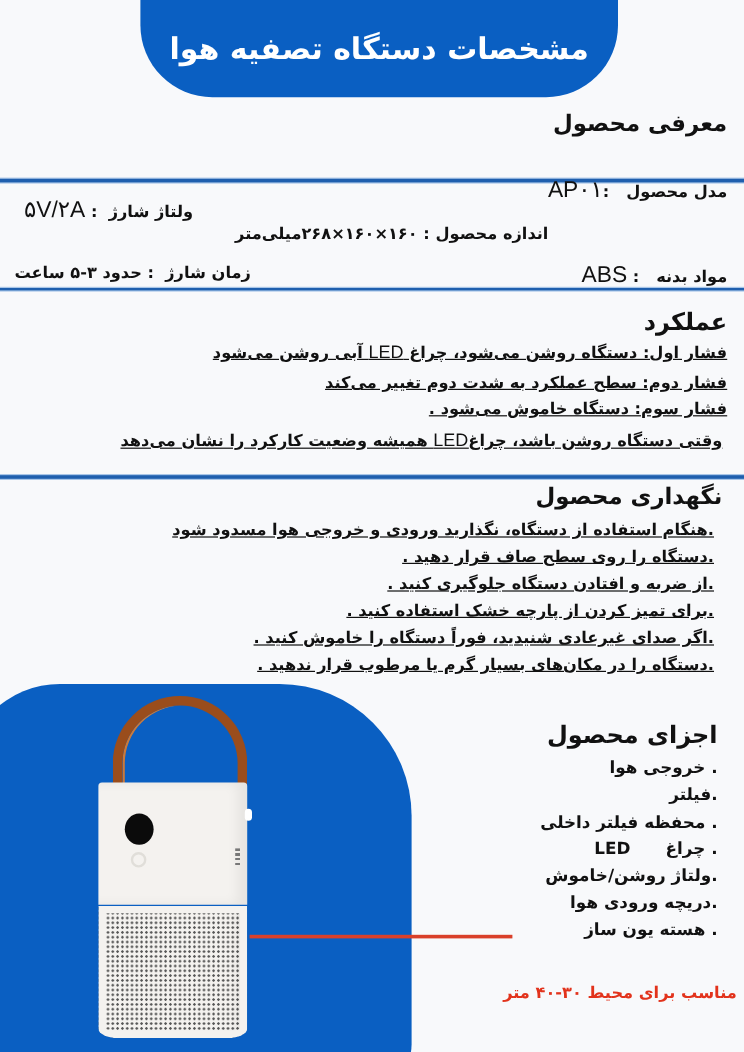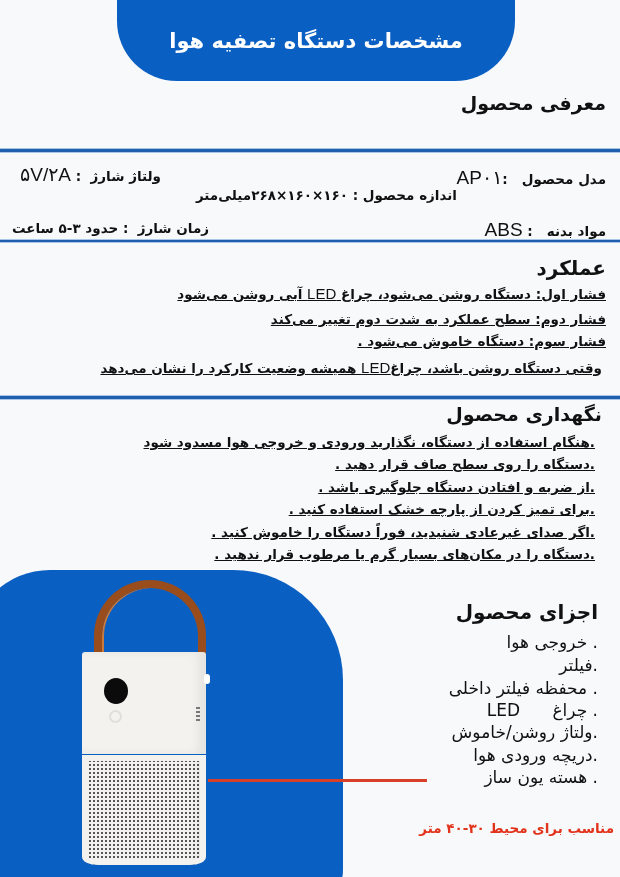--- a/index.html
+++ b/index.html
@@ -13,21 +13,21 @@
   .header-pill {
     position: absolute;
     left: 117px; top: -40px;
     width: 398px; height: 121px;
     background: #0a5fc2;
     border-radius: 0 0 60px 60px;
     display: flex; align-items: center; justify-content: center;
     padding-top: 40px;
   }
   .header-pill span {
-    color: #fff; font-weight: bold; font-size: 21px;
+    color: #fff; font-weight: bold; font-size: 25px;
     direction: rtl;
   }
   .section-title {
     position: absolute; right: 14px;
     font-weight: bold; font-size: 19px; direction: rtl;
   }
   .rule {
     position: absolute; left: 0; width: 620px;
     background: #1f5fae;
     box-shadow: 0 1px 0 #a9c6e8, 0 -1px 0 #a9c6e8;
@@ -43,21 +43,21 @@
   .blue-box {
     position: absolute; left: -30px; top: 570px;
     width: 373px; height: 340px;
     background: #0a5fc2;
     border-radius: 80px 110px 40px 0;
   }
   .red-line {
     position: absolute; left: 208px; top: 779px; width: 219px; height: 3px; background: #d9402a;
   }
   .parts-item {
-    position: absolute; right: 22px; font-weight: normal; font-size: 17px; direction: rtl; white-space: nowrap;
+    position: absolute; right: 22px; font-weight: bold; font-size: 14px; direction: rtl; white-space: nowrap;
   }
   .note-red {
     position: absolute; right: 6px; top: 820px;
     color: #e2331c; font-weight: bold; font-size: 13.5px; direction: rtl;
   }
   
   .purifier { position: absolute; left: 82px; top: 580px; width: 130px; height: 290px; }
   .handle {
     position: absolute; left: 12px; top: 0; width: 112px; height: 140px;
     border: 8px solid #9a4d1c; border-bottom: none;
@@ -95,21 +95,21 @@
 <body>
 
 <div class="header-pill">
   <span>مشخصات دستگاه تصفیه هوا</span>
 </div>
 
 <div class="section-title" style="top:92px;">معرفی محصول</div>
 
 <div class="rule" style="top:149px;height:3px;"></div>
 
-<div class="spec" style="right:14px;top:166px;">
+<div class="spec" style="right:14px;top:146px;">
   <span>مدل محصول</span>&nbsp;&nbsp;&nbsp;:<span class="val">AP۰۱</span>
 </div>
 <div class="spec" style="left:20px;top:163px;">
   <span>ولتاژ شارژ</span>&nbsp;&nbsp;:&nbsp;<span class="val">۵V/۲A</span>
 </div>
 <div class="spec" style="right:163px;top:187px;">
   <span>اندازه محصول</span>&nbsp;:&nbsp;<span>۱۶۰×۱۶۰×۲۶۸میلی‌متر</span>
 </div>
 <div class="spec" style="right:14px;top:219px;">
   <span>مواد بدنه</span>&nbsp;&nbsp;&nbsp;:&nbsp;<span class="val">ABS</span>
@@ -124,21 +124,21 @@
 <div class="line" style="top:285px;"><span>فشار اول: دستگاه روشن می‌شود، چراغ </span><span class="latin">LED</span><span> آبی روشن می‌شود</span></div>
 <div class="line" style="top:311px;"><span>فشار دوم: سطح عملکرد به شدت دوم تغییر می‌کند</span></div>
 <div class="line" style="top:333px;"><span>فشار سوم: دستگاه خاموش می‌شود .</span></div>
 <div class="line" style="top:359px;right:18px;"><span>وقتی دستگاه روشن باشد، چراغ</span><span class="latin">LED</span><span> همیشه وضعیت کارکرد را نشان می‌دهد</span></div>
 
 <div class="rule" style="top:396px;height:3px;"></div>
 
 <div class="section-title" style="top:403px;font-size:19px;right:18px;">نگهداری محصول</div>
 <div class="line" style="top:434px;right:25px;">.هنگام استفاده از دستگاه، نگذارید ورودی و خروجی هوا مسدود شود</div>
 <div class="line" style="top:456px;right:25px;">.دستگاه را روی سطح صاف قرار دهید .</div>
-<div class="line" style="top:479px;right:25px;">.از ضربه و افتادن دستگاه جلوگیری باشد .</div>
+<div class="line" style="top:479px;right:25px;">.از ضربه و افتادن دستگاه جلوگیری کنید .</div>
 <div class="line" style="top:501px;right:25px;">.برای تمیز کردن از پارچه خشک استفاده کنید .</div>
 <div class="line" style="top:524px;right:25px;">.اگر صدای غیرعادی شنیدید، فوراً دستگاه را خاموش کنید .</div>
 <div class="line" style="top:546px;right:25px;">.دستگاه را در مکان‌های بسیار گرم یا مرطوب قرار ندهید .</div>
 
 <div class="blue-box"></div>
 
 <div class="purifier">
   <div class="handle"></div>
   <div class="body-top">
     <div class="display"></div>

